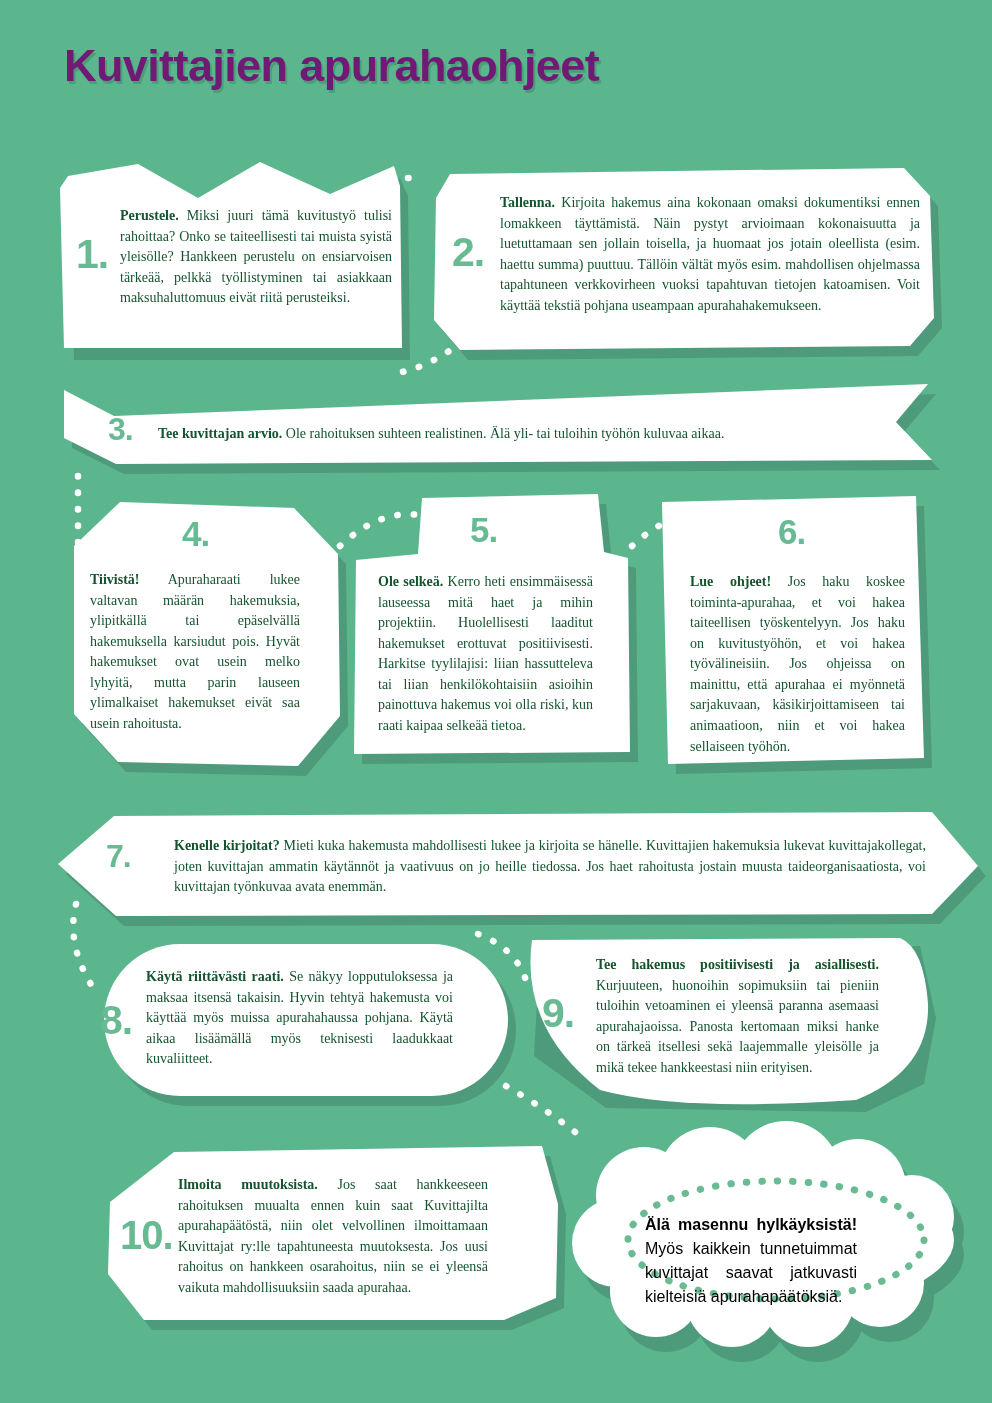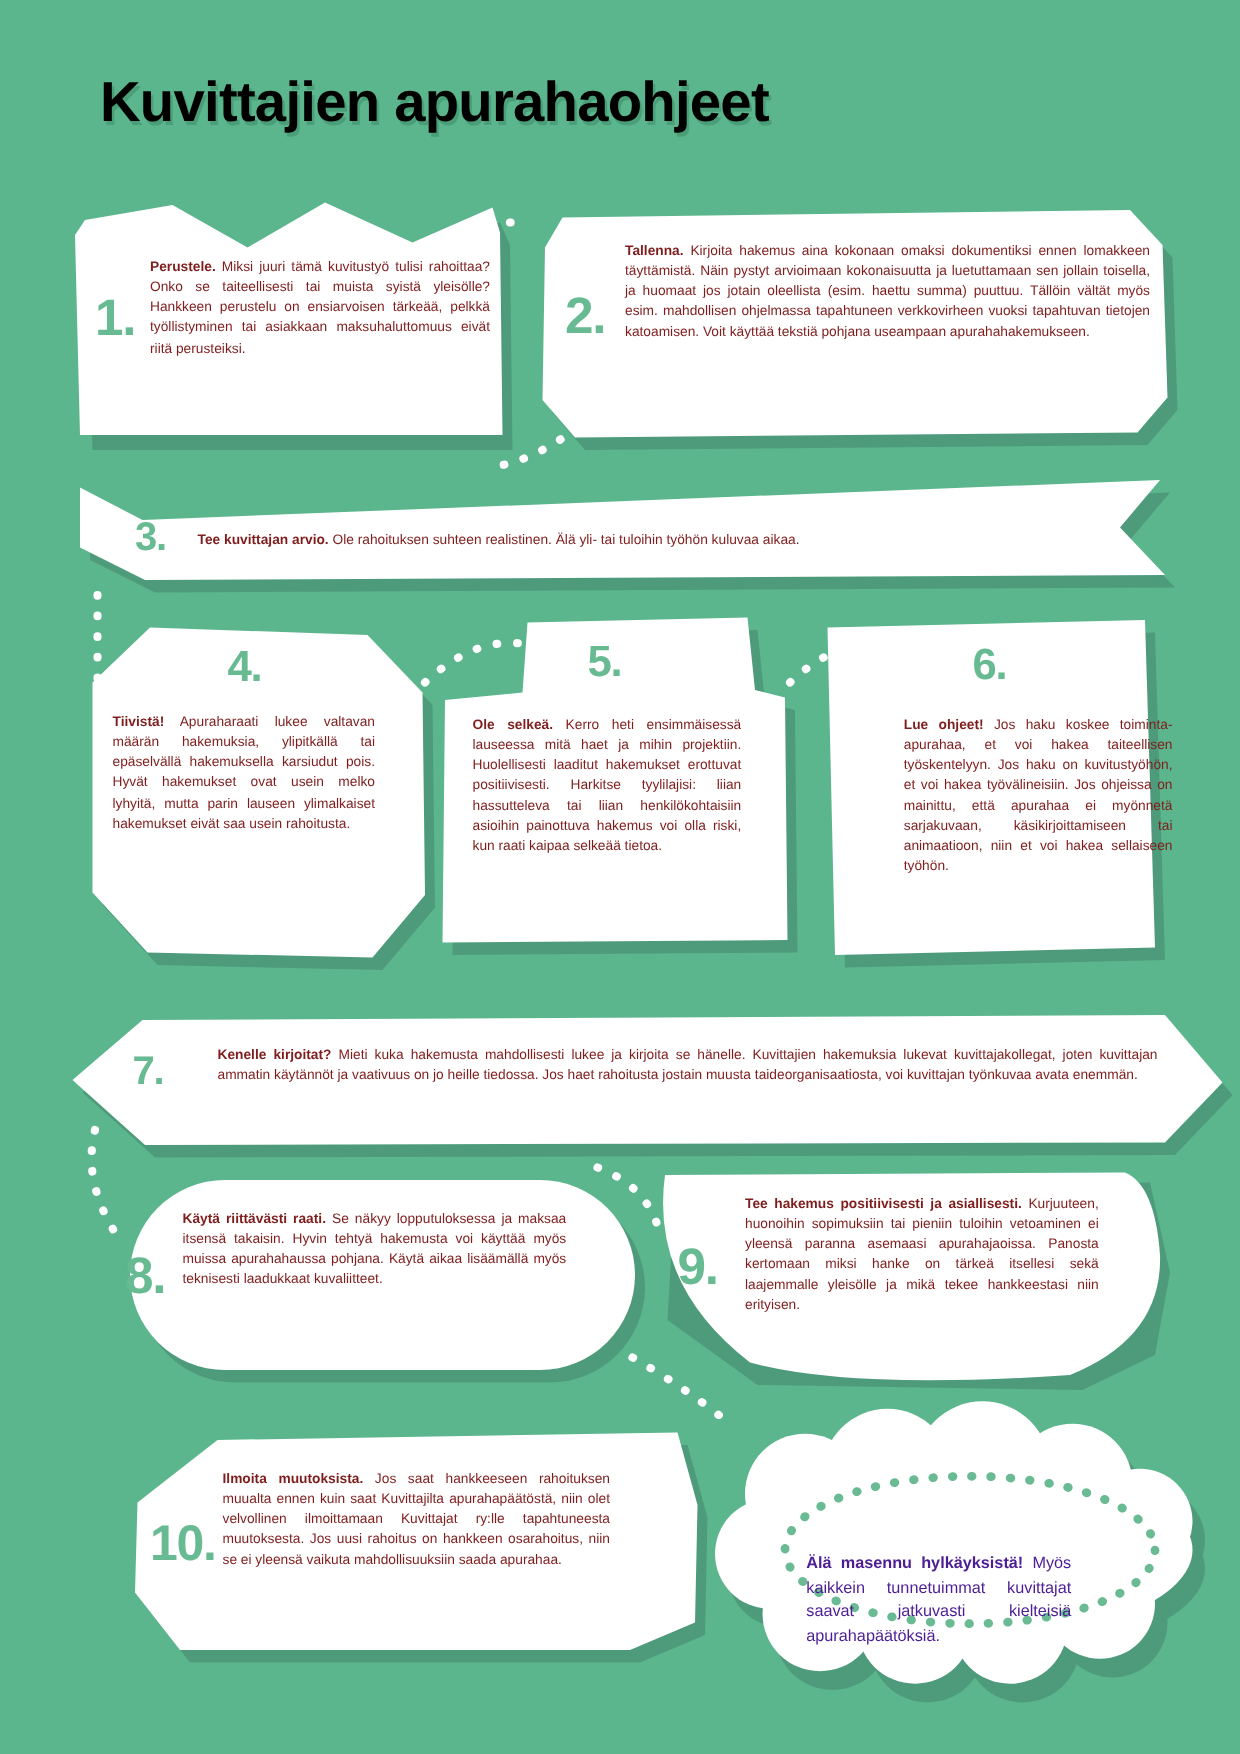--- a/index.html
+++ b/index.html
@@ -13,59 +13,60 @@
     position: relative;
   }
   #poster { position: relative; width: 992px; height: 1403px; }
 
   
   #deco { position:absolute; inset:0; width:992px; height:1403px; pointer-events:none; }
 
   
   .header { position:absolute; left:64px; top:42px; width:820px; }
   .title {
-    font-size: 45px; font-weight: 700; color:#000000;
-    letter-spacing: -0.6px; line-height:1.05; margin:16px;
+    font-size: 45px; font-weight: 700; color:#701a75;
+    letter-spacing: -0.6px; line-height:1.05; margin:0;
     text-shadow: 2px 3px 0 rgba(60,140,105,0.55);
   }
   .subtitle {
     font-size: 17px; font-weight:700; color:#ffffff;
     margin:12px 0 0 2px; letter-spacing:0.1px;
   }
 
   
   .card { position:absolute; }
   .card .body {
     position:absolute;
-    font-size: 11px;
+    font-size: 14px;
     line-height: 1.47;
-    color:#7f1d1d;
+    color:#14532d;
     text-align: justify;
     text-justify: inter-word;
     hyphens: manual;
+    font-family: Liberation Serif, serif;
   }
   .card .body b { font-weight:700; }
   .num {
     position:absolute;
     color:#68BA92;
     font-weight:700;
     line-height:1;
     letter-spacing:-1px;
   }
 
   
   .num.n-side { font-size:41px; }
   .num.n-top  { font-size:35px; }
   .num.n-band { font-size:32px; }
   .num.n-ten  { font-size:40px; }
 
   
   .cloud-body {
-    position:absolute; font-size:13px; line-height:1.5; color:#4c1d95;
-    text-align:justify; text-justify:inter-word;margin-top:27px;
+    position:absolute; font-size:16px; line-height:1.5; color:#000000;
+    text-align:justify; text-justify:inter-word;
   }
 </style>
 </head>
 <body>
 
 <div id="poster">
 
   <svg id="deco" viewBox="0 0 992 1403">
     <defs>
 
@@ -201,21 +202,21 @@
 
   <div class="card">
     <div class="num n-top" style="left:470px; top:512px;">5.</div>
     <div class="body" style="left:378px; top:572px; width:215px;">
       <b>Ole selkeä.</b><span> Kerro heti ensimmäisessä lauseessa mitä haet ja mihin projektiin. Huolellisesti laaditut hakemukset erottuvat positiivisesti. Harkitse tyylilajisi: liian hassutteleva tai liian henkilökohtaisiin asioihin painottuva hakemus voi olla riski, kun raati kaipaa selkeää tietoa.</span>
     </div>
   </div>
 
   <div class="card">
     <div class="num n-top" style="left:778px; top:514px;">6.</div>
-    <div class="body" style="left:723px; top:572px; width:215px;">
+    <div class="body" style="left:690px; top:572px; width:215px;">
       <b>Lue ohjeet!</b><span> Jos haku koskee toiminta-apurahaa, et voi hakea taiteellisen työskentelyyn. Jos haku on kuvitustyöhön, et voi hakea työvälineisiin. Jos ohjeissa on mainittu, että apurahaa ei myönnetä sarjakuvaan, käsikirjoittamiseen tai animaatioon, niin et voi hakea sellaiseen työhön.</span>
     </div>
   </div>
 
   <div class="card">
     <div class="num n-band" style="left:106px; top:840px;">7.</div>
     <div class="body" style="left:174px; top:836px; width:752px;">
       <b>Kenelle kirjoitat?</b><span> Mieti kuka hakemusta mahdollisesti lukee ja kirjoita se hänelle. Kuvittajien hakemuksia lukevat kuvittajakollegat, joten kuvittajan ammatin käytännöt ja vaativuus on jo heille tiedossa. Jos haet rahoitusta jostain muusta taideorganisaatiosta, voi kuvittajan työnkuvaa avata enemmän.</span>
     </div>
   </div>

